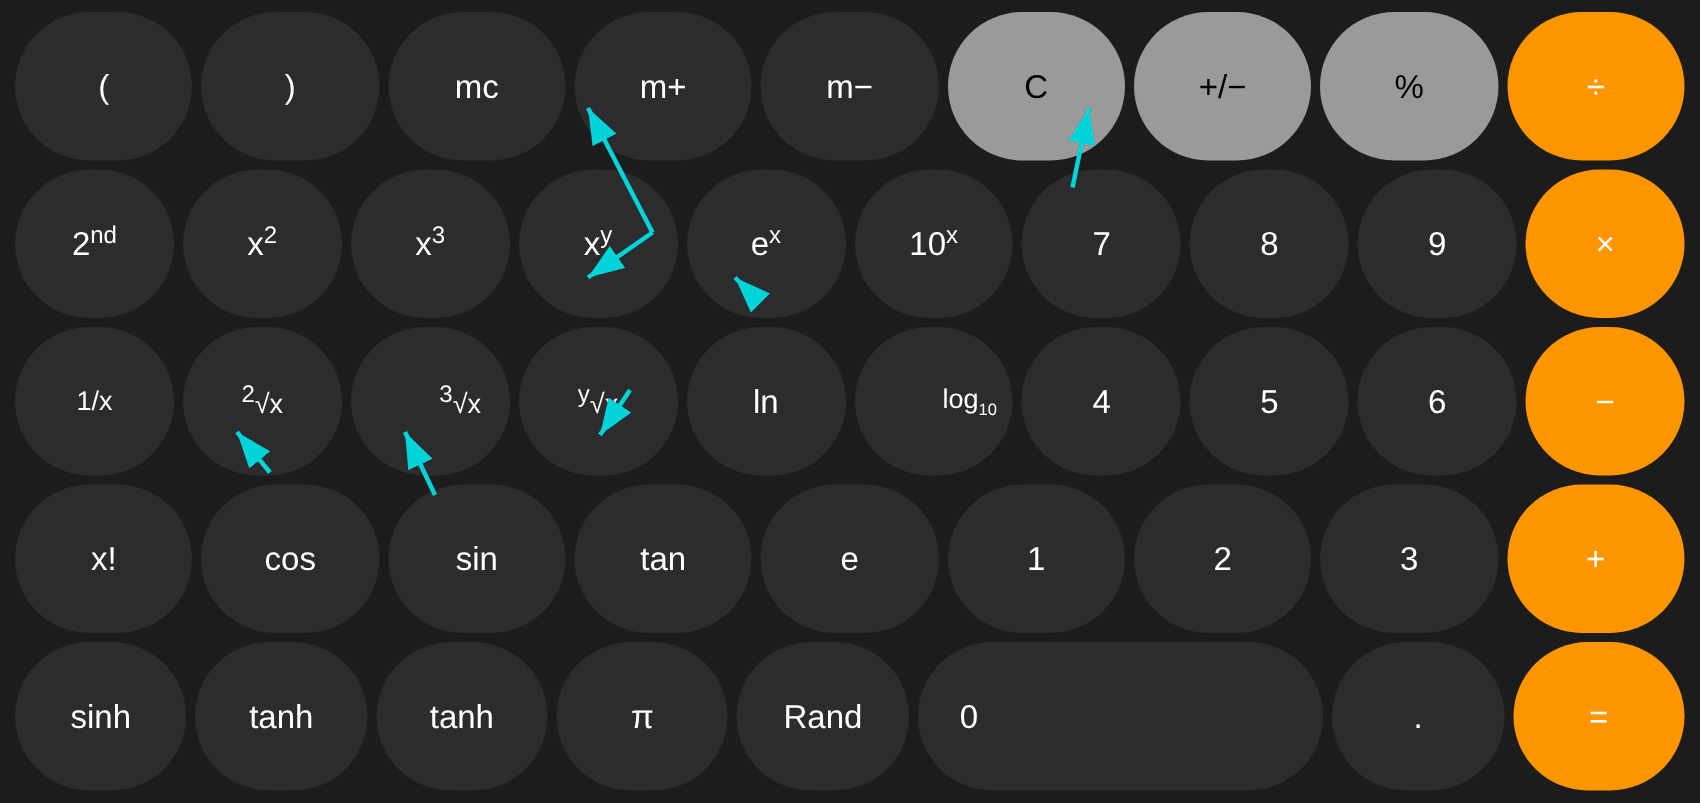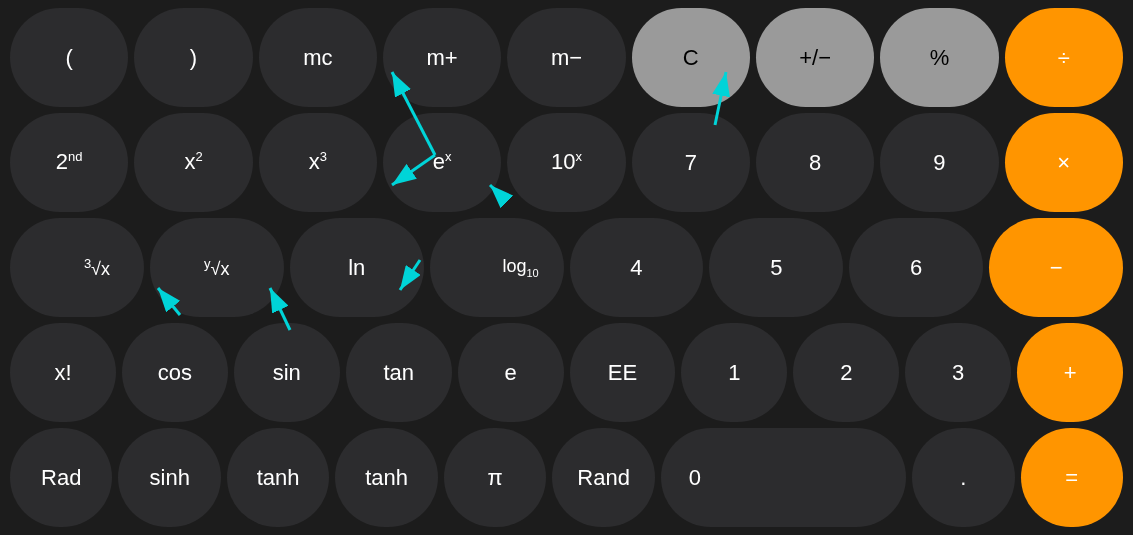--- a/index.html
+++ b/index.html
@@ -65,21 +65,21 @@
     }
 
     .btn-zero {
       flex: 2.12;
       border-radius: 50px;
       justify-content: flex-start;
       padding-left: 28px;
     }
 
     .btn sup {
-      font-size: 13px;
+      font-size: 16px;
       vertical-align: super;
     }
 
     .btn sub {
       font-size: 11px;
       vertical-align: sub;
     }
 
     
     .arrows-overlay {
@@ -113,32 +113,41 @@
     <button class="btn dark">
       <span>2<sup>nd</sup></span>
     </button>
     <button class="btn dark">
       <span>x<sup>2</sup></span>
     </button>
     <button class="btn dark">
       <span>x<sup>3</sup></span>
     </button>
     <button class="btn dark">
+      <span>x<sup>y</sup></span>
+    </button>
+    <button class="btn dark">
       <span>e<sup>x</sup></span>
     </button>
     <button class="btn dark">
       <span>10<sup>x</sup></span>
     </button>
     <button class="btn dark">7</button>
     <button class="btn dark">8</button>
     <button class="btn dark">9</button>
     <button class="btn orange">×</button>
   </div>
 
   <div class="row">
+    <button class="btn dark">
+      <span style="font-size:18px;">1/x</span>
+    </button>
+    <button class="btn dark">
+      <span style="font-size:18px;"><sup>2</sup>√x</span>
+    </button>
     <button class="btn dark">
       <span style="font-size:18px;margin-left:40px;"><sup>3</sup>√x</span>
     </button>
     <button class="btn dark">
       <span style="font-size:18px;"><sup>y</sup>√x</span>
     </button>
     <button class="btn dark">ln</button>
     <button class="btn dark">
       <span style="font-size:18px;margin-left:48px;">log<sub>10</sub></span>
     </button>
@@ -147,29 +156,27 @@
     <button class="btn dark">6</button>
     <button class="btn orange">−</button>
   </div>
 
   <div class="row">
     <button class="btn dark">x!</button>
     <button class="btn dark">cos</button>
     <button class="btn dark">sin</button>
     <button class="btn dark">tan</button>
     <button class="btn dark">e</button>
-    <button class="btn dark">EE</button>
     <button class="btn dark">1</button>
     <button class="btn dark">2</button>
     <button class="btn dark">3</button>
     <button class="btn orange">+</button>
   </div>
 
   <div class="row">
-    <button class="btn dark">Rad</button>
     <button class="btn dark">sinh</button>
     <button class="btn dark">tanh</button>
     <button class="btn dark">tanh</button>
     <button class="btn dark">π</button>
     <button class="btn dark">Rand</button>
     <button class="btn dark btn-zero">0</button>
     <button class="btn dark">.</button>
     <button class="btn orange">=</button>
   </div>
 

